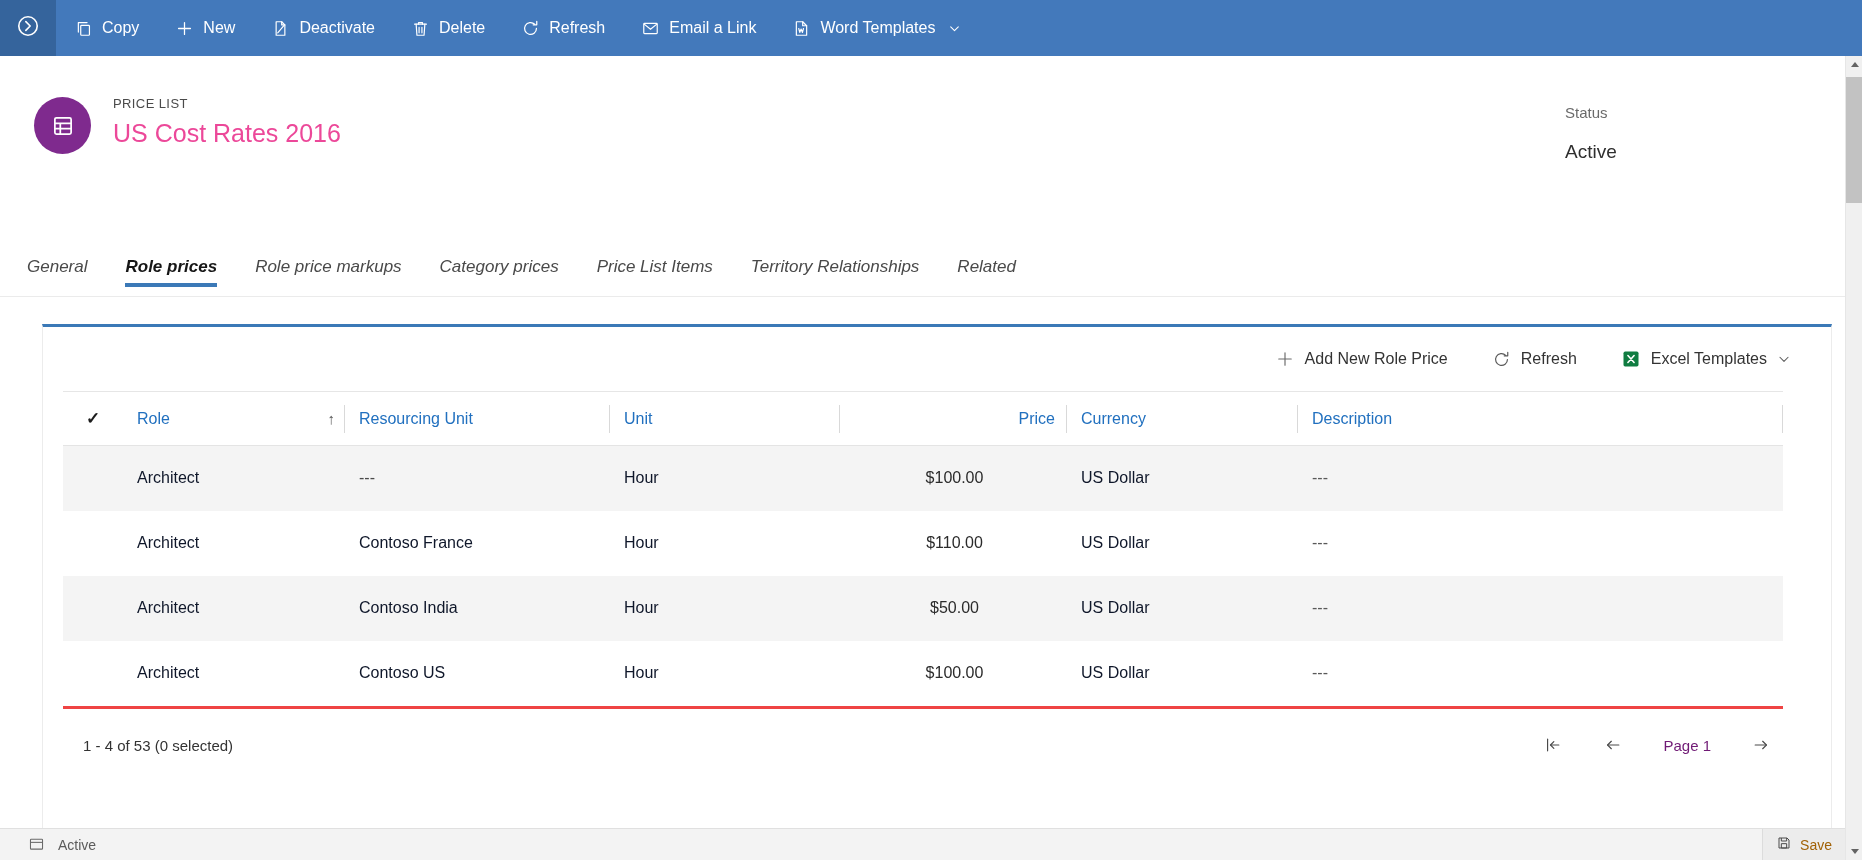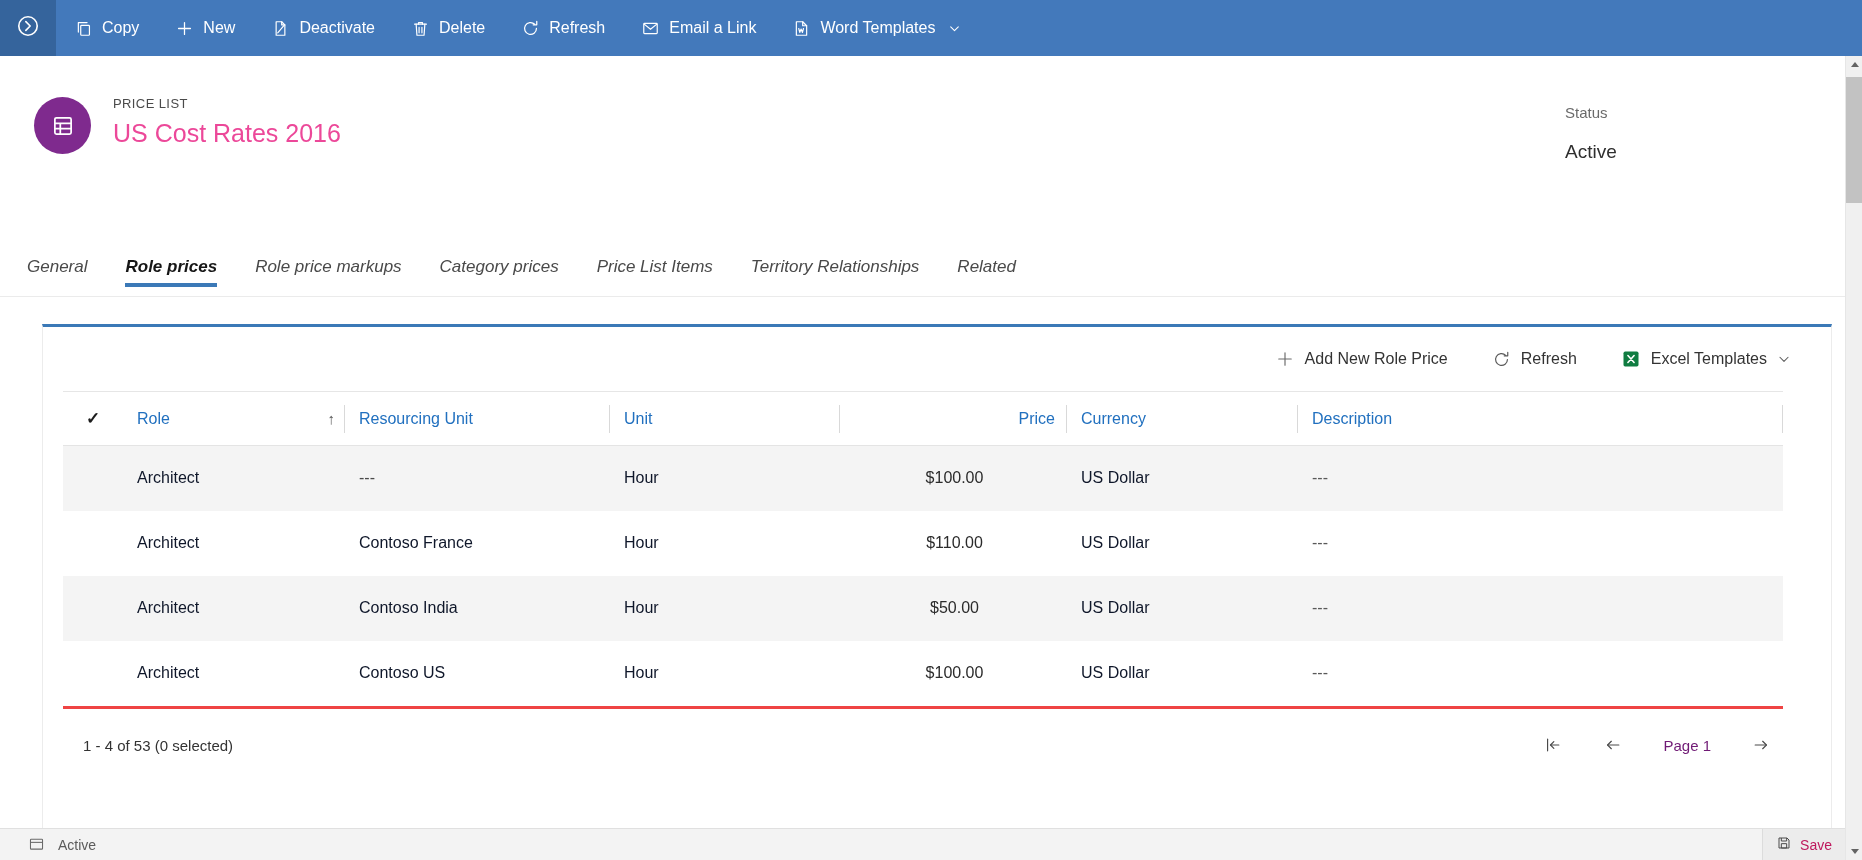--- a/index.html
+++ b/index.html
@@ -51,21 +51,21 @@
   td.desc { color: #595959; }
 
   .grid-footer { margin: 0 48px 0 20px; border-top: 3px solid #ef4444; height: 94px; display: flex; align-items: center; justify-content: space-between; padding: 0 12px 18px 20px; }
   .rec-count { font-size: 15px; color: #333; }
   .pager { display: flex; align-items: center; gap: 40px; font-size: 15px; color: #701a75; }
   .pager .pbtn { display: flex; align-items: center; cursor: pointer; background: none; border: none; color: #4a4a4a; }
 
   
   .statusbar { position: absolute; bottom: 0; left: 0; right: 17px; height: 32px; background: #f3f3f3; border-top: 1px solid #e0e0e0; display: flex; align-items: center; padding-left: 28px; font-size: 14px; color: #5b5b5b; }
   .statusbar .ic { display: flex; align-items: center; margin-right: 13px; }
-  .save-btn { margin-left: auto; display: flex; align-items: center; gap: 8px; padding: 0 13px; height: 100%; border-left: 1px solid #dcdcdc; background: #ececec; color: #be185d; cursor: pointer; font-size: 14px; border-top:0; border-right:0; border-bottom:0; font-family: inherit; }
+  .save-btn { margin-left: auto; display: flex; align-items: center; gap: 8px; padding: 0 13px; height: 100%; border-left: 1px solid #dcdcdc; background: #ececec; color: #a16207; cursor: pointer; font-size: 14px; border-top:0; border-right:0; border-bottom:0; font-family: inherit; }
 
   
   .scrollbar { position: absolute; top: 56px; right: 0; bottom: 0; width: 17px; background: #f0f0f0; border-left: 1px solid #e6e6e6; }
   .sb-btn { position: absolute; left: 0; width: 17px; height: 17px; display: flex; align-items: center; justify-content: center; cursor: pointer; }
   .sb-up { top: 0; } .sb-down { bottom: 0; }
   .tri-up { width: 0; height: 0; border-left: 4px solid transparent; border-right: 4px solid transparent; border-bottom: 5px solid #636363; }
   .tri-down { width: 0; height: 0; border-left: 4px solid transparent; border-right: 4px solid transparent; border-top: 5px solid #636363; }
   .sb-thumb { position: absolute; top: 21px; left: 0; width: 17px; height: 126px; background: #c2c2c2; cursor: pointer; }
 </style>
 </head>

